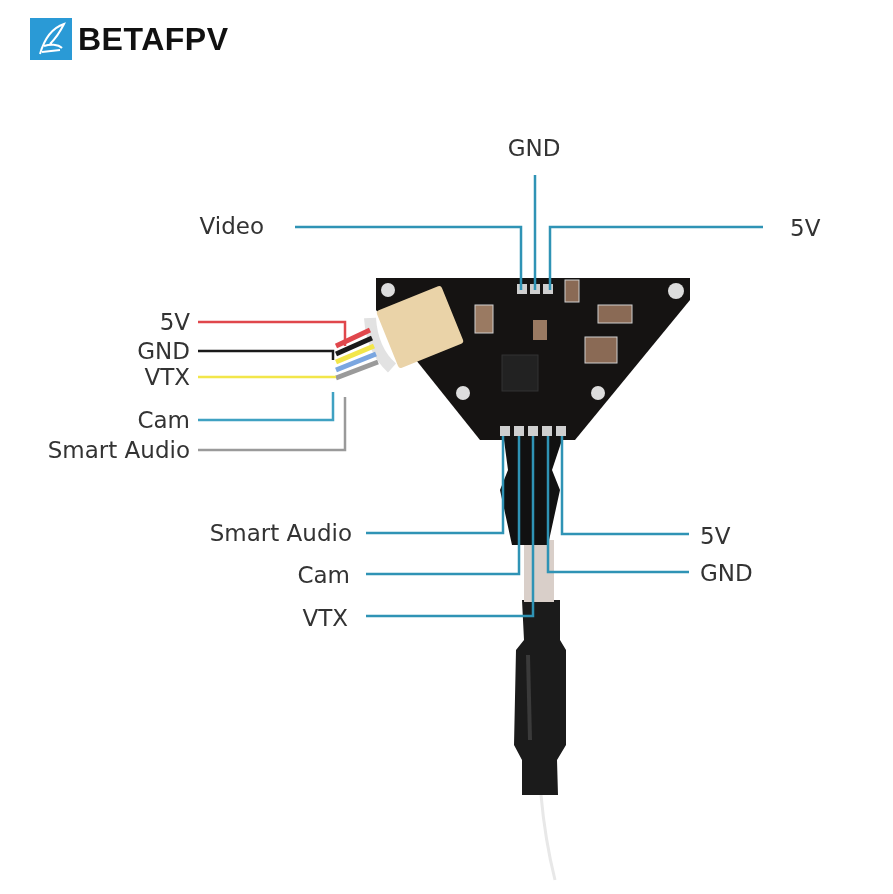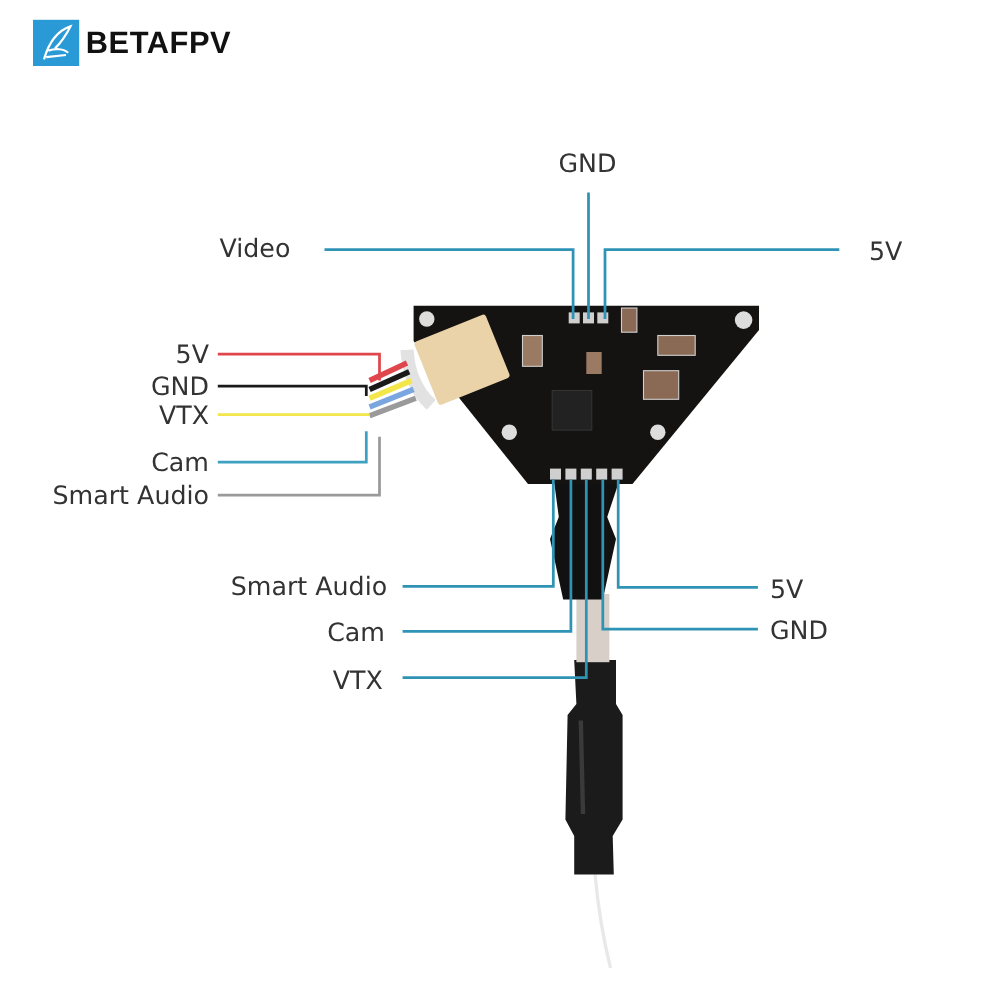--- a/index.html
+++ b/index.html
@@ -1,19 +1,19 @@
 <!DOCTYPE html>
 <html><head>
 <meta charset="utf-8">
 <style>
   html, body { margin:0; padding:0; background:#ffffff; }
   body { width:893px; height:894px; position:relative; overflow:hidden; font-family:"DejaVu Sans", sans-serif; }
   .logo { position:absolute; left:30px; top:18px; display:flex; align-items:center; }
   .logo-mark { width:42px; height:42px; background:#2a9ad6; position:relative; }
-  .logo-text { font-family:"Liberation Sans", sans-serif; font-weight:bold; font-size:28px; color:#111; margin-left:6px; letter-spacing:0.5px; }
+  .logo-text { font-family:"Liberation Sans", sans-serif; font-weight:bold; font-size:32px; color:#111; margin-left:6px; letter-spacing:0.5px; }
   svg.diagram { position:absolute; left:0; top:0; }
   .lbl { font-family:"DejaVu Sans", sans-serif; font-size:23px; fill:#333; }
 </style>
 </head>
 <body>
 
 <div class="logo">
   <div class="logo-mark">
     <svg width="42" height="42" viewBox="0 0 42 42">
       <path d="M10 36 C14 22 22 10 34 6 C30 14 26 20 20 26 M14 28 C20 26 28 26 32 30 M12 34 L30 32" stroke="#fff" stroke-width="2" fill="none"></path>

